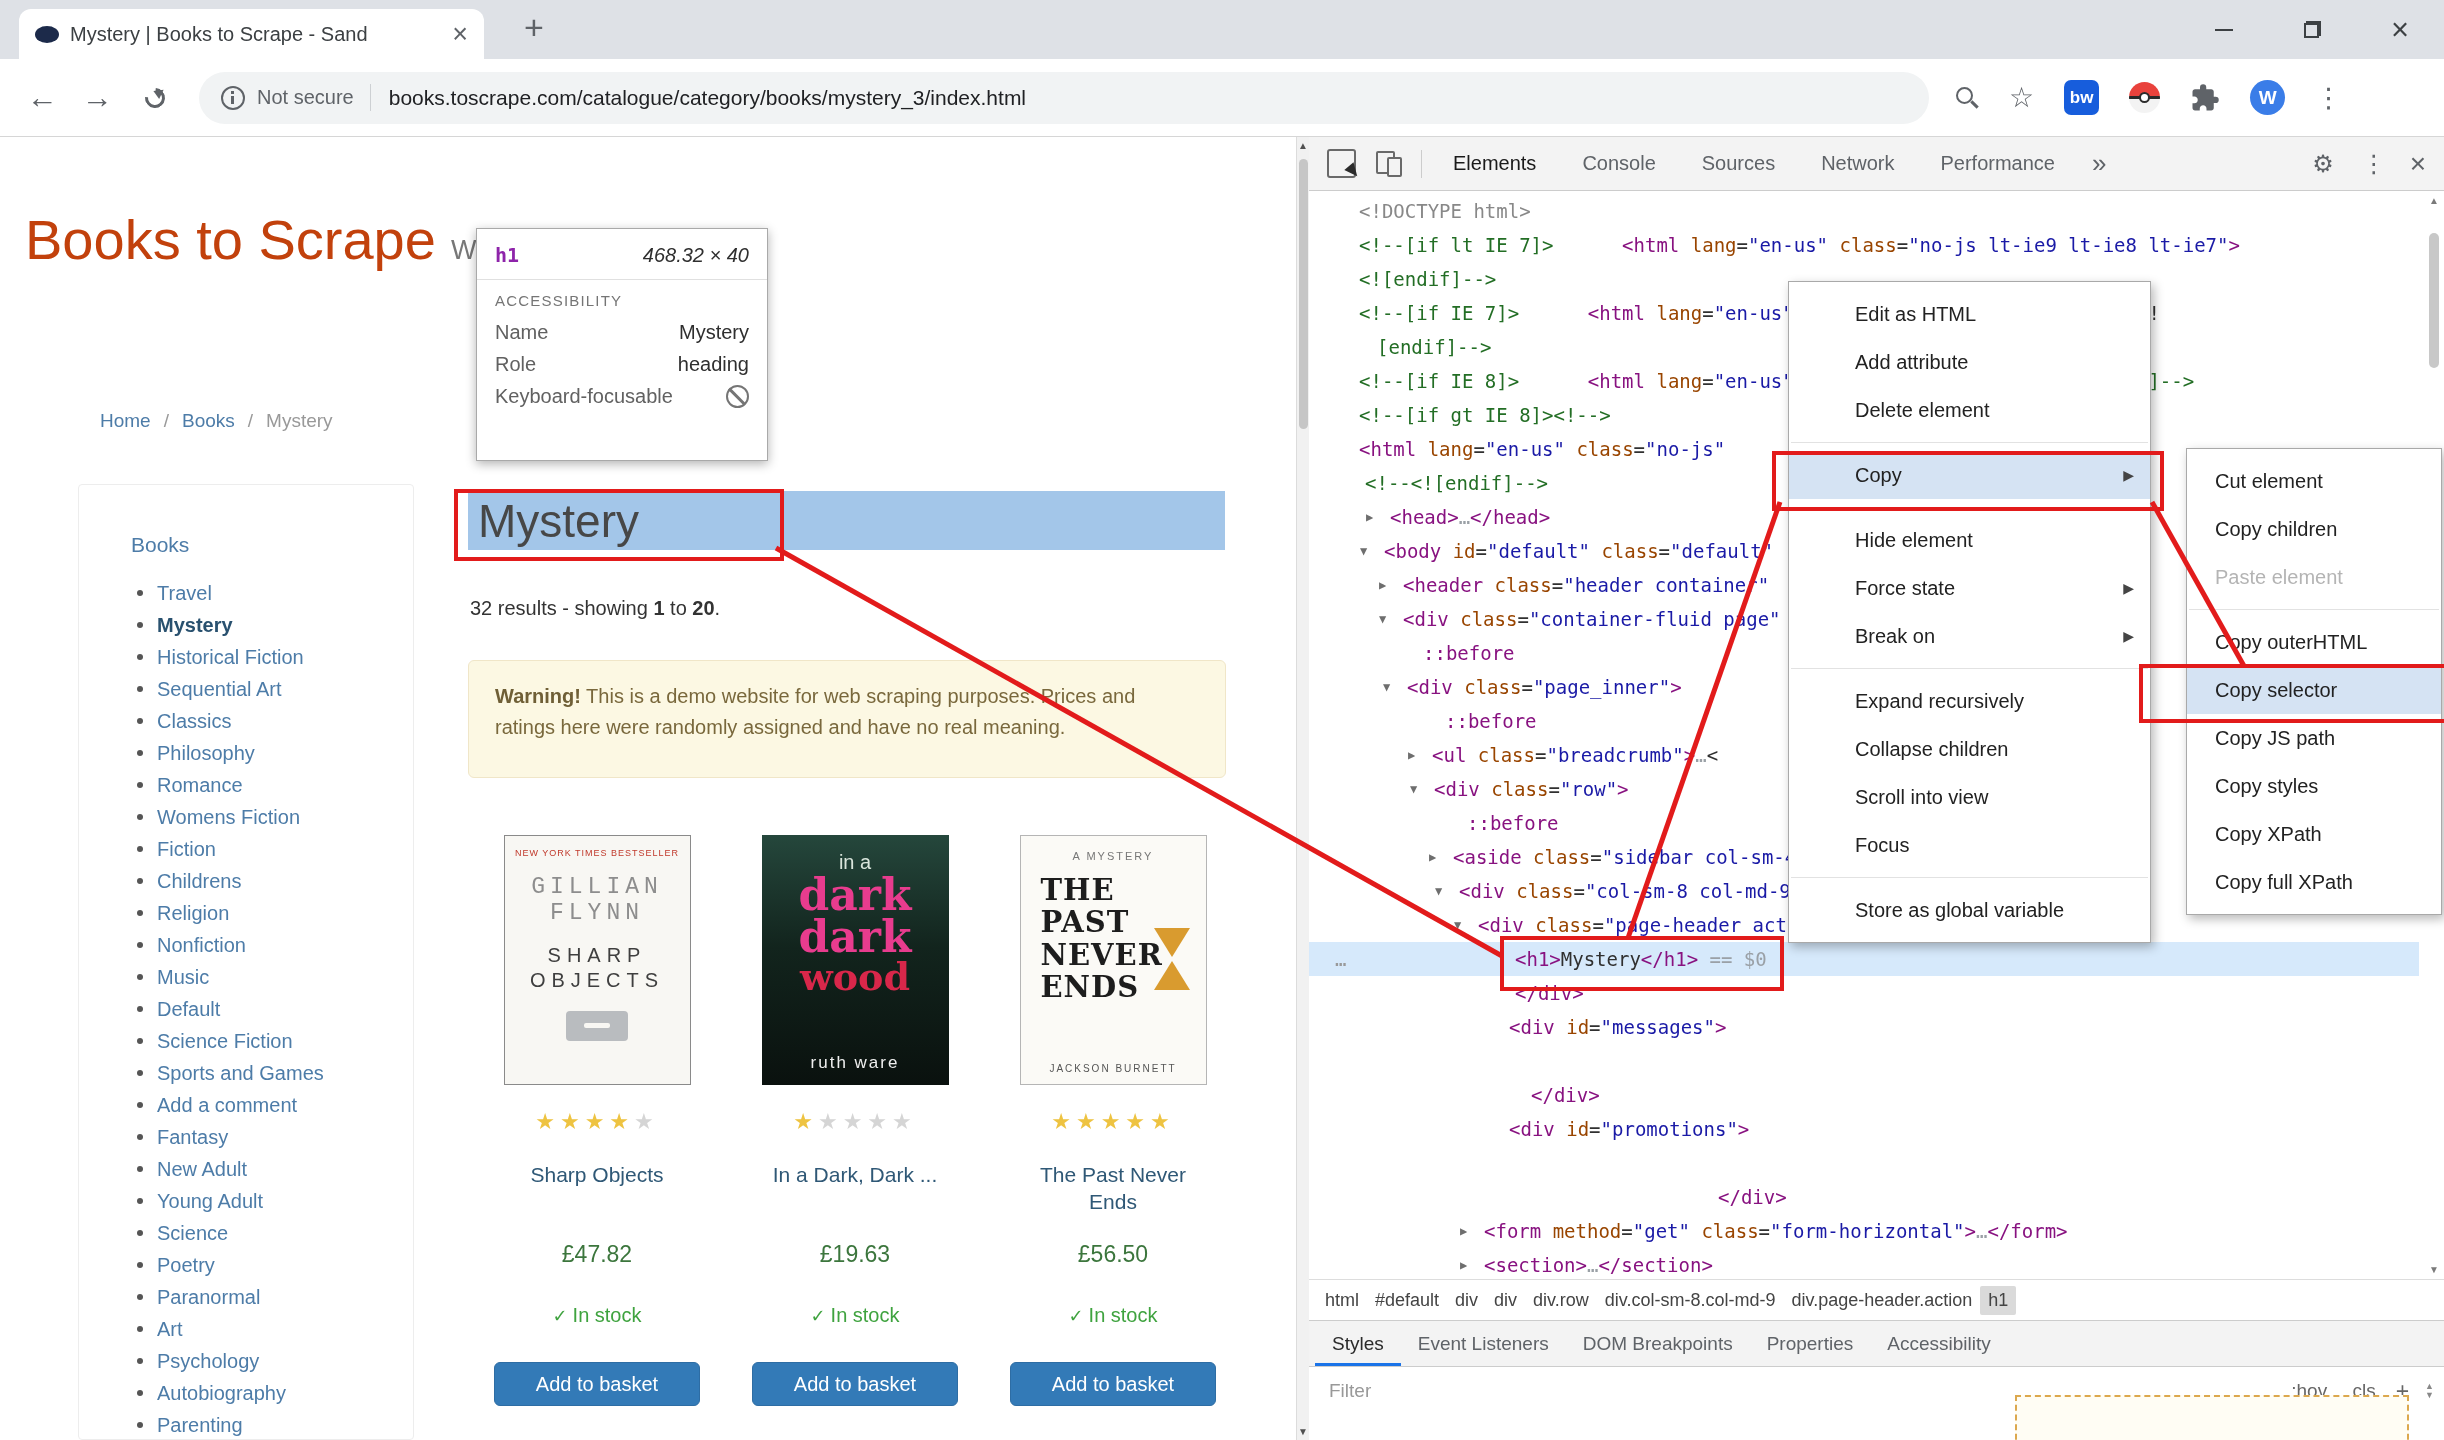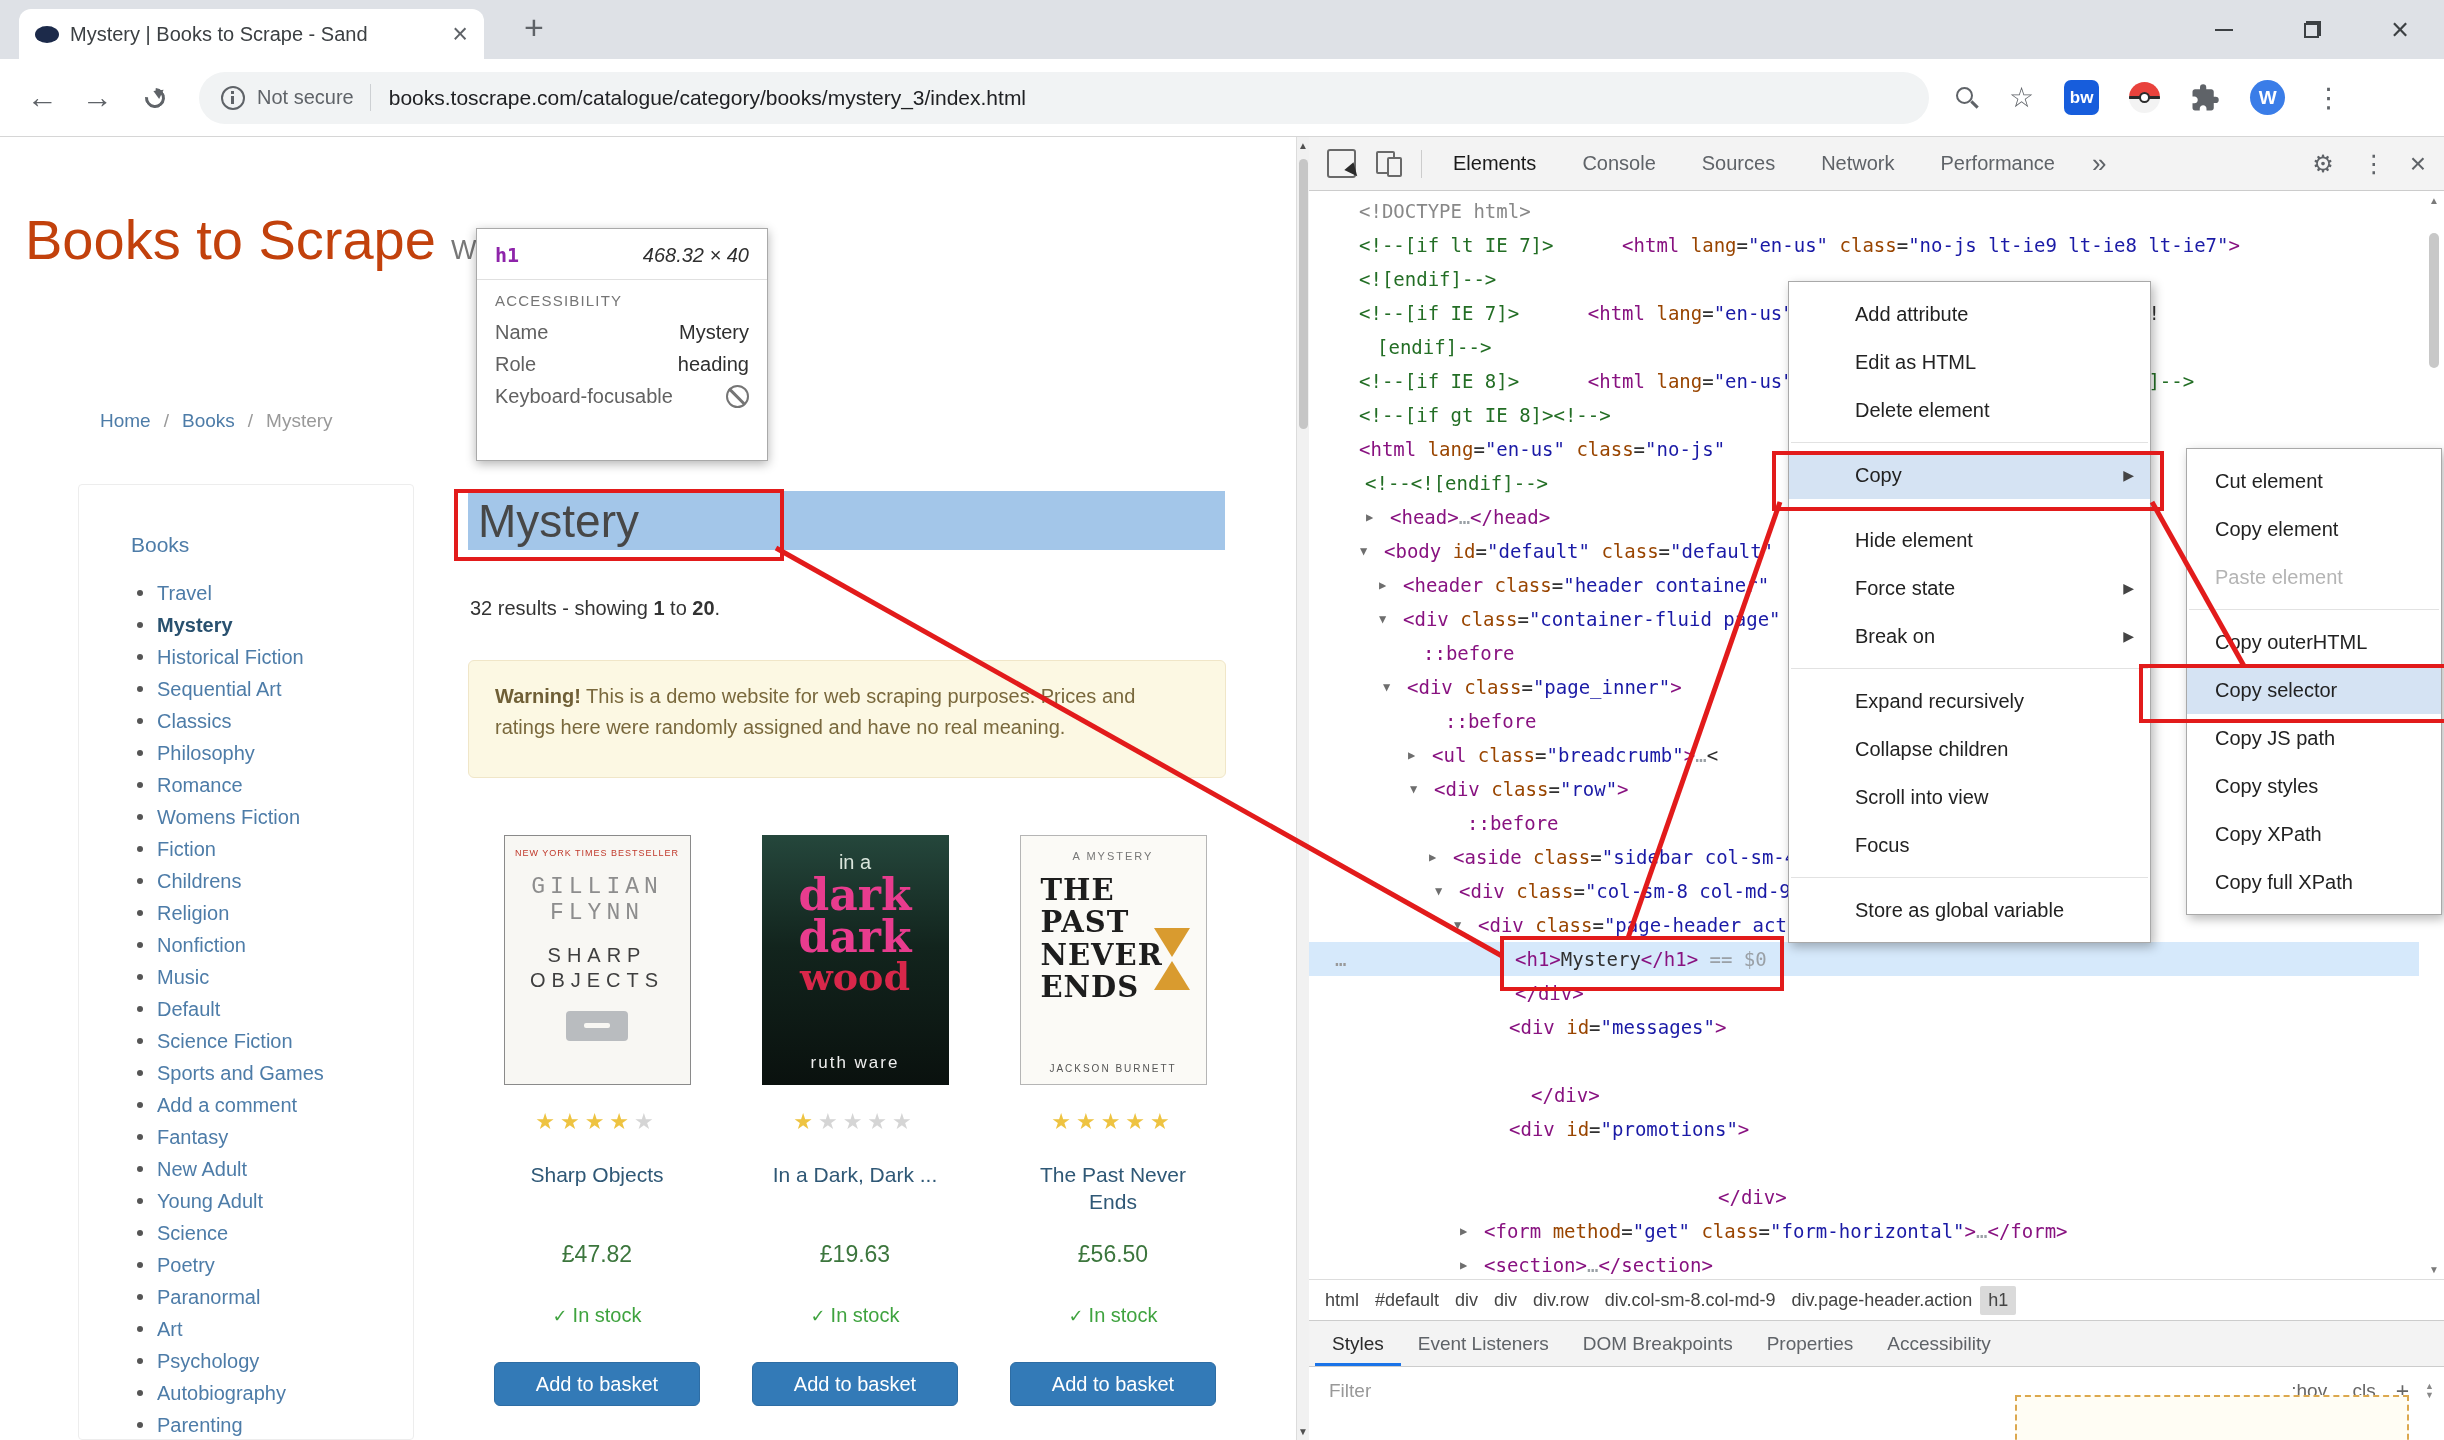--- a/index.html
+++ b/index.html
@@ -441,40 +441,40 @@
         <span class="tt-label">Role</span>
         <span class="tt-val">heading</span>
       </div>
     <div class="tt-r">
         <span class="tt-label">Keyboard-focusable</span>
         <span class="icon-noentry"></span>
       </div>
   </div>
 
   <div class="menu" id="menu1">
+      <div class="menu-item"><span>Edit as HTML</span></div>
       <div class="menu-item"><span>Add attribute</span></div>
-      <div class="menu-item"><span>Edit as HTML</span></div>
       <div class="menu-item"><span>Delete element</span></div>
       <div class="menu-sep"></div>
       <div class="menu-item hl"><span>Copy</span><span class="sub-arrow">▶</span></div>
       <div class="menu-sep"></div>
       <div class="menu-item"><span>Hide element</span></div>
       <div class="menu-item"><span>Force state</span><span class="sub-arrow">▶</span></div>
       <div class="menu-item"><span>Break on</span><span class="sub-arrow">▶</span></div>
       <div class="menu-sep"></div>
       <div class="menu-item"><span>Expand recursively</span></div>
       <div class="menu-item"><span>Collapse children</span></div>
       <div class="menu-item"><span>Scroll into view</span></div>
       <div class="menu-item"><span>Focus</span></div>
       <div class="menu-sep"></div>
       <div class="menu-item"><span>Store as global variable</span></div>
     </div>
   <div class="menu" id="menu2">
       <div class="menu-item"><span>Cut element</span></div>
-      <div class="menu-item"><span>Copy element</span></div>
+      <div class="menu-item"><span>Copy children</span></div>
       <div class="menu-item dis"><span>Paste element</span></div>
       <div class="menu-sep"></div>
       <div class="menu-item"><span>Copy outerHTML</span></div>
       <div class="menu-item hl"><span>Copy selector</span></div>
       <div class="menu-item"><span>Copy JS path</span></div>
       <div class="menu-item"><span>Copy styles</span></div>
       <div class="menu-item"><span>Copy XPath</span></div>
       <div class="menu-item"><span>Copy full XPath</span></div>
     </div>
 

